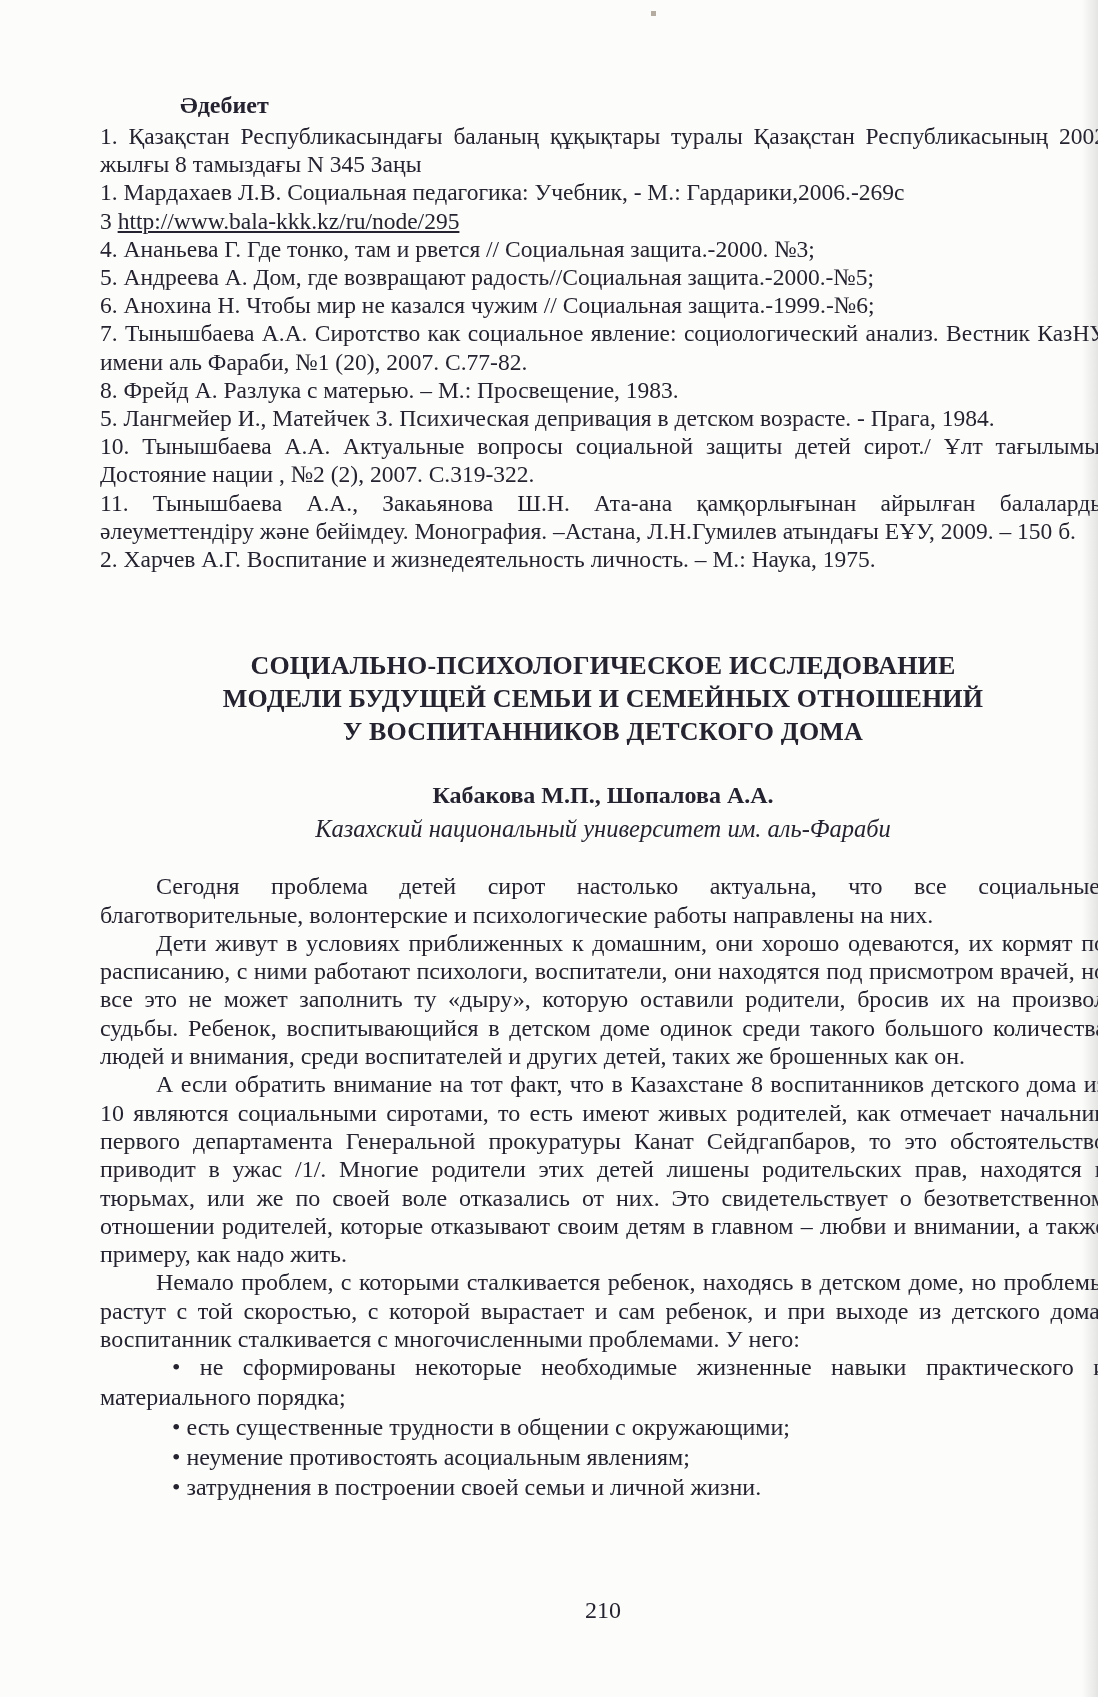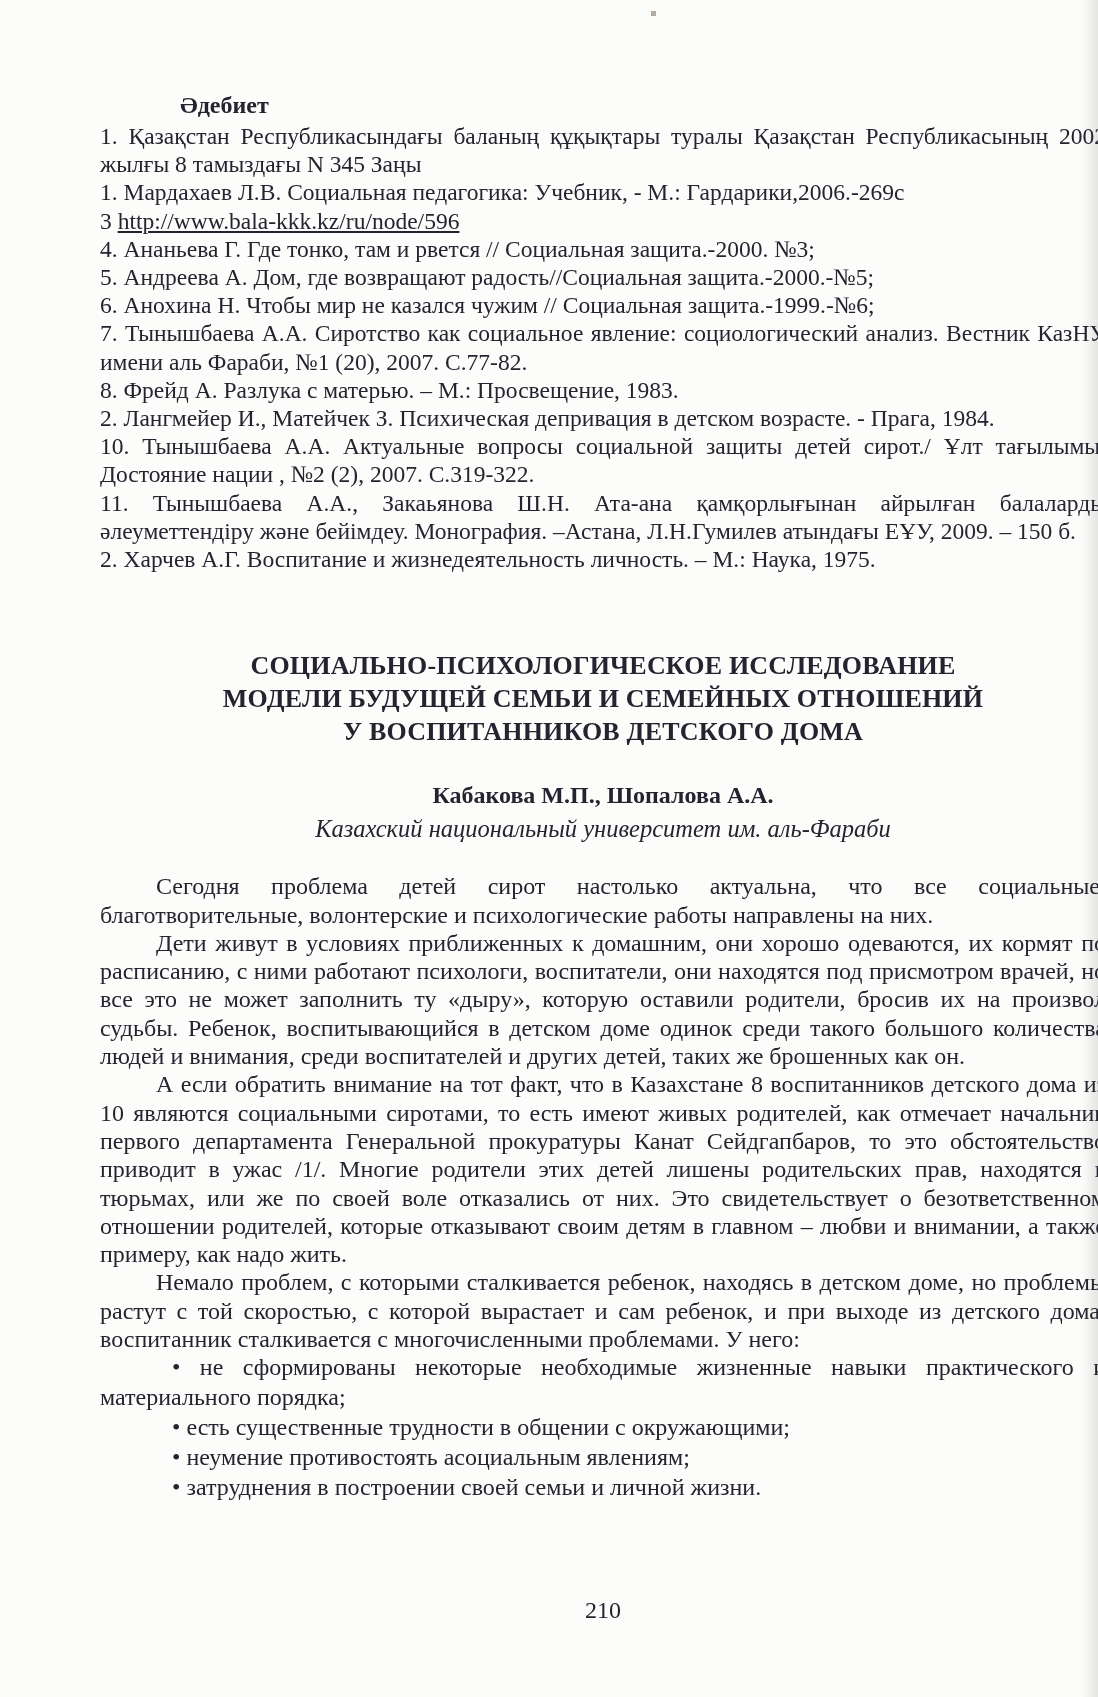--- a/index.html
+++ b/index.html
@@ -103,27 +103,27 @@
 
 <div class="speck"></div>
 
 <div class="textcol">
 
   <p class="bib-heading">Әдебиет</p>
 
   <div>
     <p class="bib-item"><span>1. Қазақстан Республикасындағы баланың құқықтары туралы Қазақстан Республикасының 2002 жылғы 8 тамыздағы N 345 Заңы</span></p>
     <p class="bib-item"><span>1. Мардахаев Л.В. Социальная педагогика: Учебник, - М.: Гардарики,2006.-269с</span></p>
-    <p class="bib-item"><span>3</span> <a class="link">http://www.bala-kkk.kz/ru/node/596</a></p>
+    <p class="bib-item"><span>3</span> <a class="link">http://www.bala-kkk.kz/ru/node/295</a></p>
     <p class="bib-item"><span>4. Ананьева Г. Где тонко, там и рвется // Социальная защита.-2000. №3;</span></p>
     <p class="bib-item"><span>5. Андреева А. Дом, где возвращают радость//Социальная защита.-2000.-№5;</span></p>
     <p class="bib-item"><span>6. Анохина Н. Чтобы мир не казался чужим // Социальная защита.-1999.-№6;</span></p>
     <p class="bib-item"><span>7. Тынышбаева А.А. Сиротство  как социальное явление: социологический анализ. Вестник КазНУ имени аль Фараби, №1 (20), 2007. С.77-82.</span></p>
     <p class="bib-item"><span>8. Фрейд А. Разлука с матерью. – М.: Просвещение, 1983.</span></p>
-    <p class="bib-item"><span>2. Лангмейер И., Матейчек З. Психическая депривация в детском возрасте. - Прага, 1984.</span></p>
+    <p class="bib-item"><span>5. Лангмейер И., Матейчек З. Психическая депривация в детском возрасте. - Прага, 1984.</span></p>
     <p class="bib-item"><span>10. Тынышбаева А.А.   Актуальные вопросы социальной защиты детей сирот./ Ұлт тағылымы.  Достояние нации , №2 (2), 2007. С.319-322.</span></p>
     <p class="bib-item"><span>11. Тынышбаева А.А., Закаьянова Ш.Н. Ата-ана қамқорлығынан айрылған балаларды әлеуметтендіру және бейімдеу.  Монография. –Астана, Л.Н.Гумилев атындағы ЕҰУ, 2009. – 150 б.</span></p>
     <p class="bib-item"><span>2. Харчев А.Г. Воспитание и жизнедеятельность личность. – М.: Наука, 1975.</span></p>
   </div>
 
   <div class="title-block">
     <div>СОЦИАЛЬНО-ПСИХОЛОГИЧЕСКОЕ ИССЛЕДОВАНИЕ</div>
     <div>МОДЕЛИ БУДУЩЕЙ СЕМЬИ И СЕМЕЙНЫХ ОТНОШЕНИЙ</div>
     <div>У ВОСПИТАННИКОВ ДЕТСКОГО ДОМА</div>
   </div>

